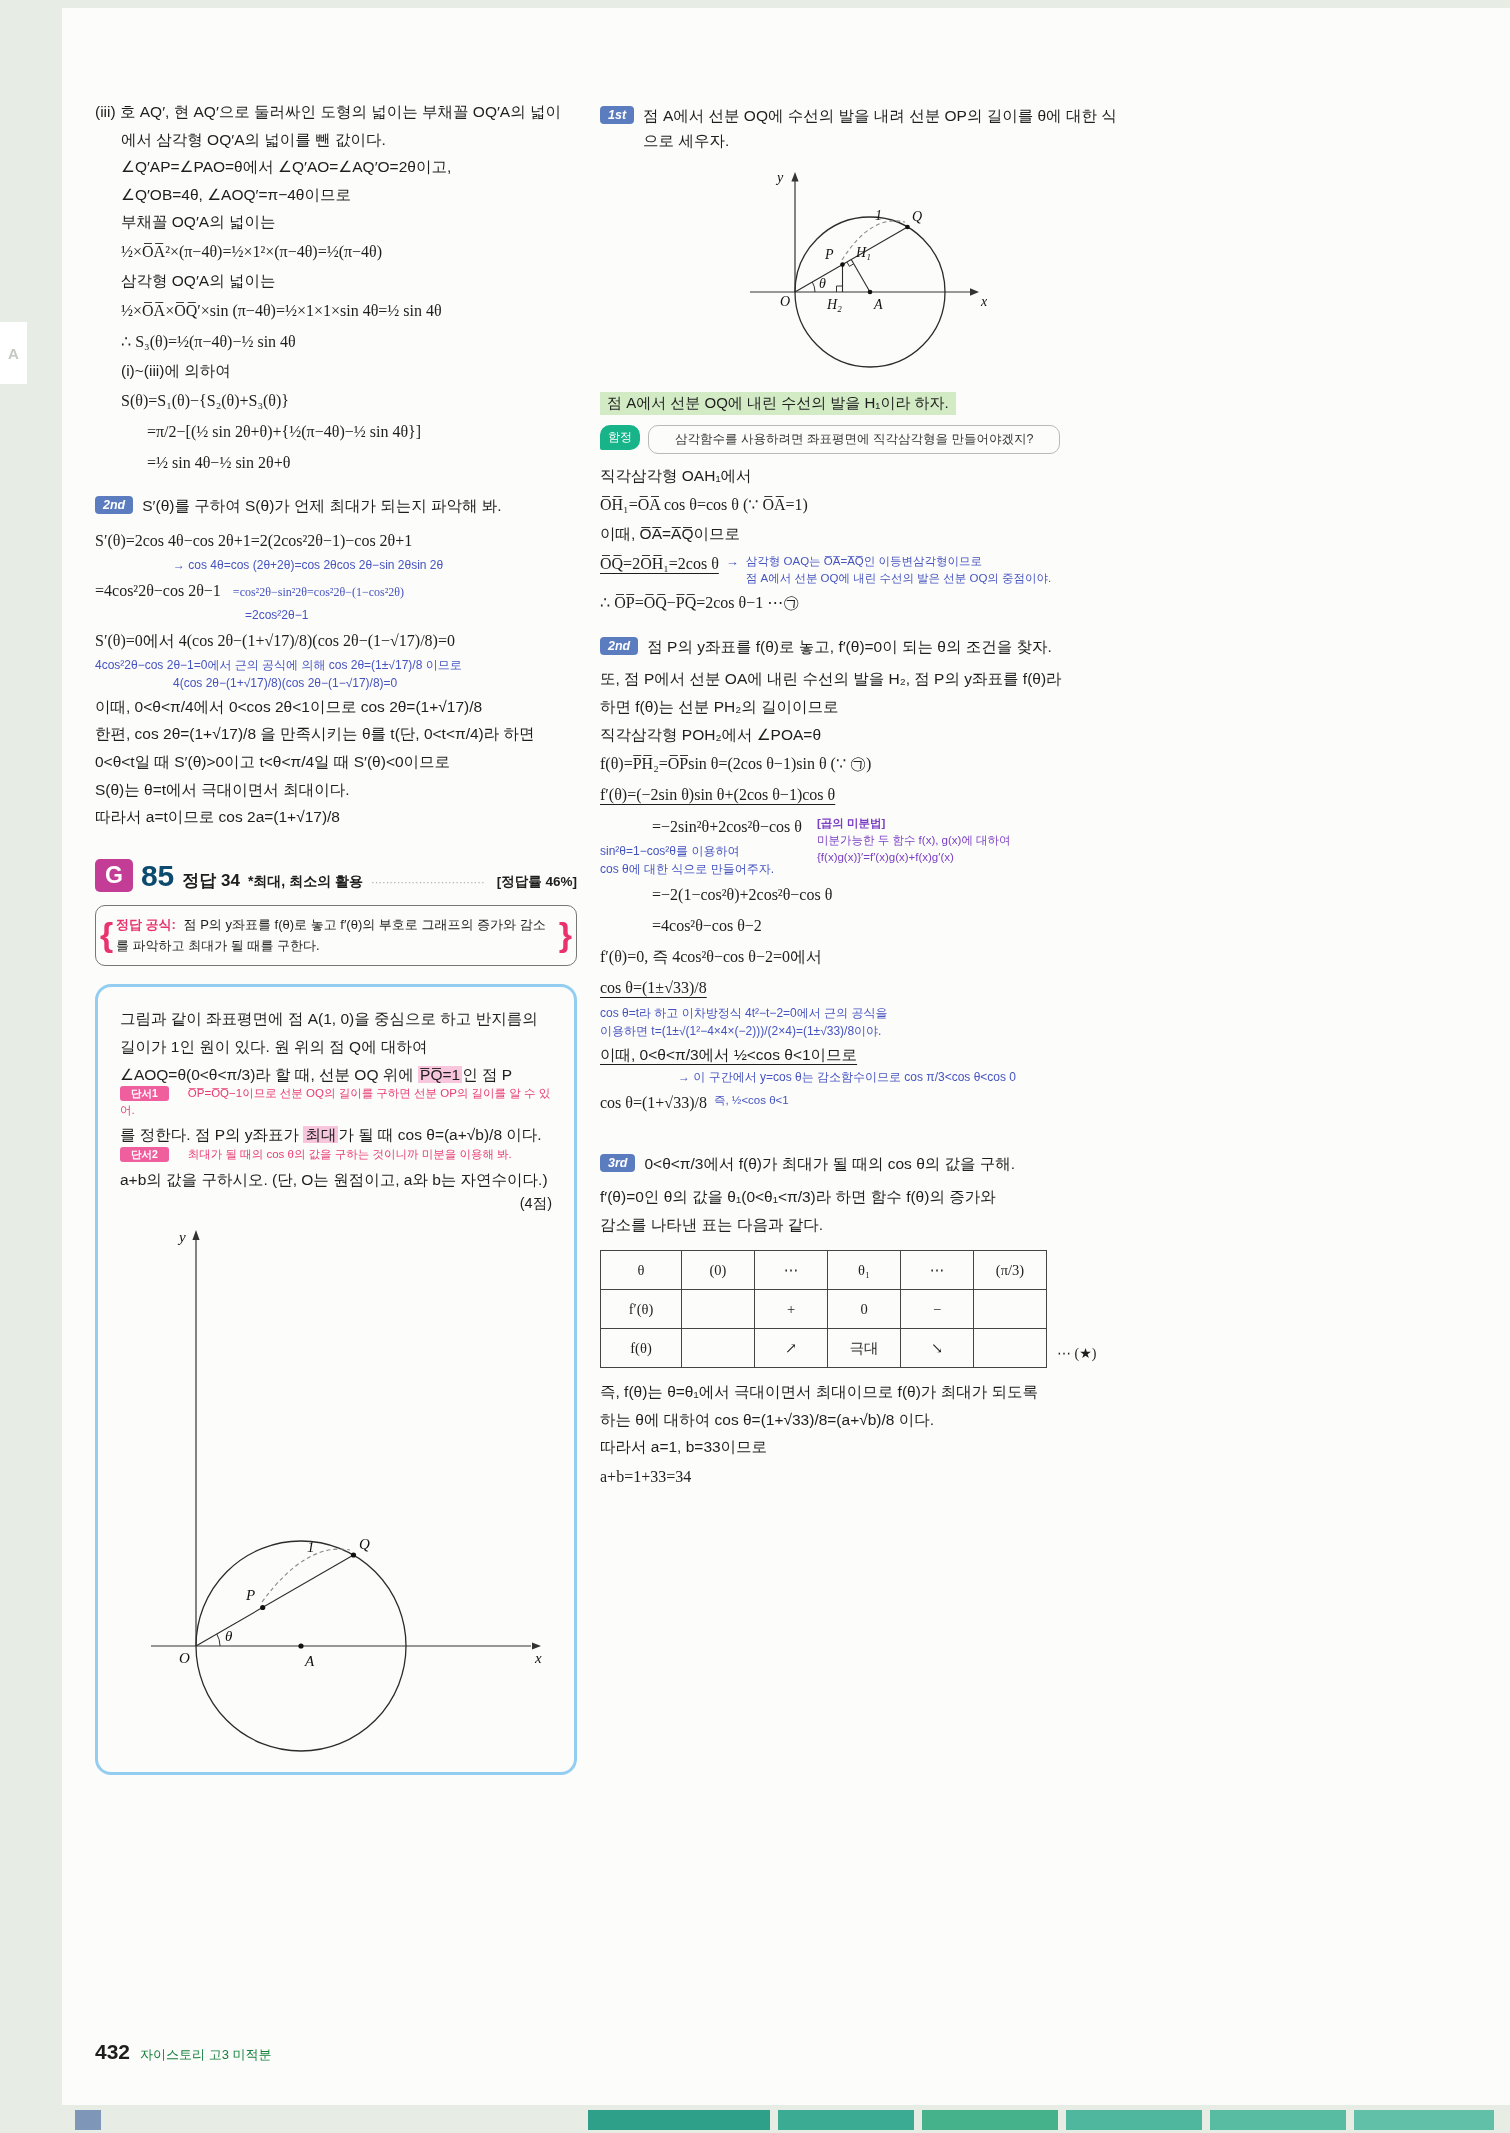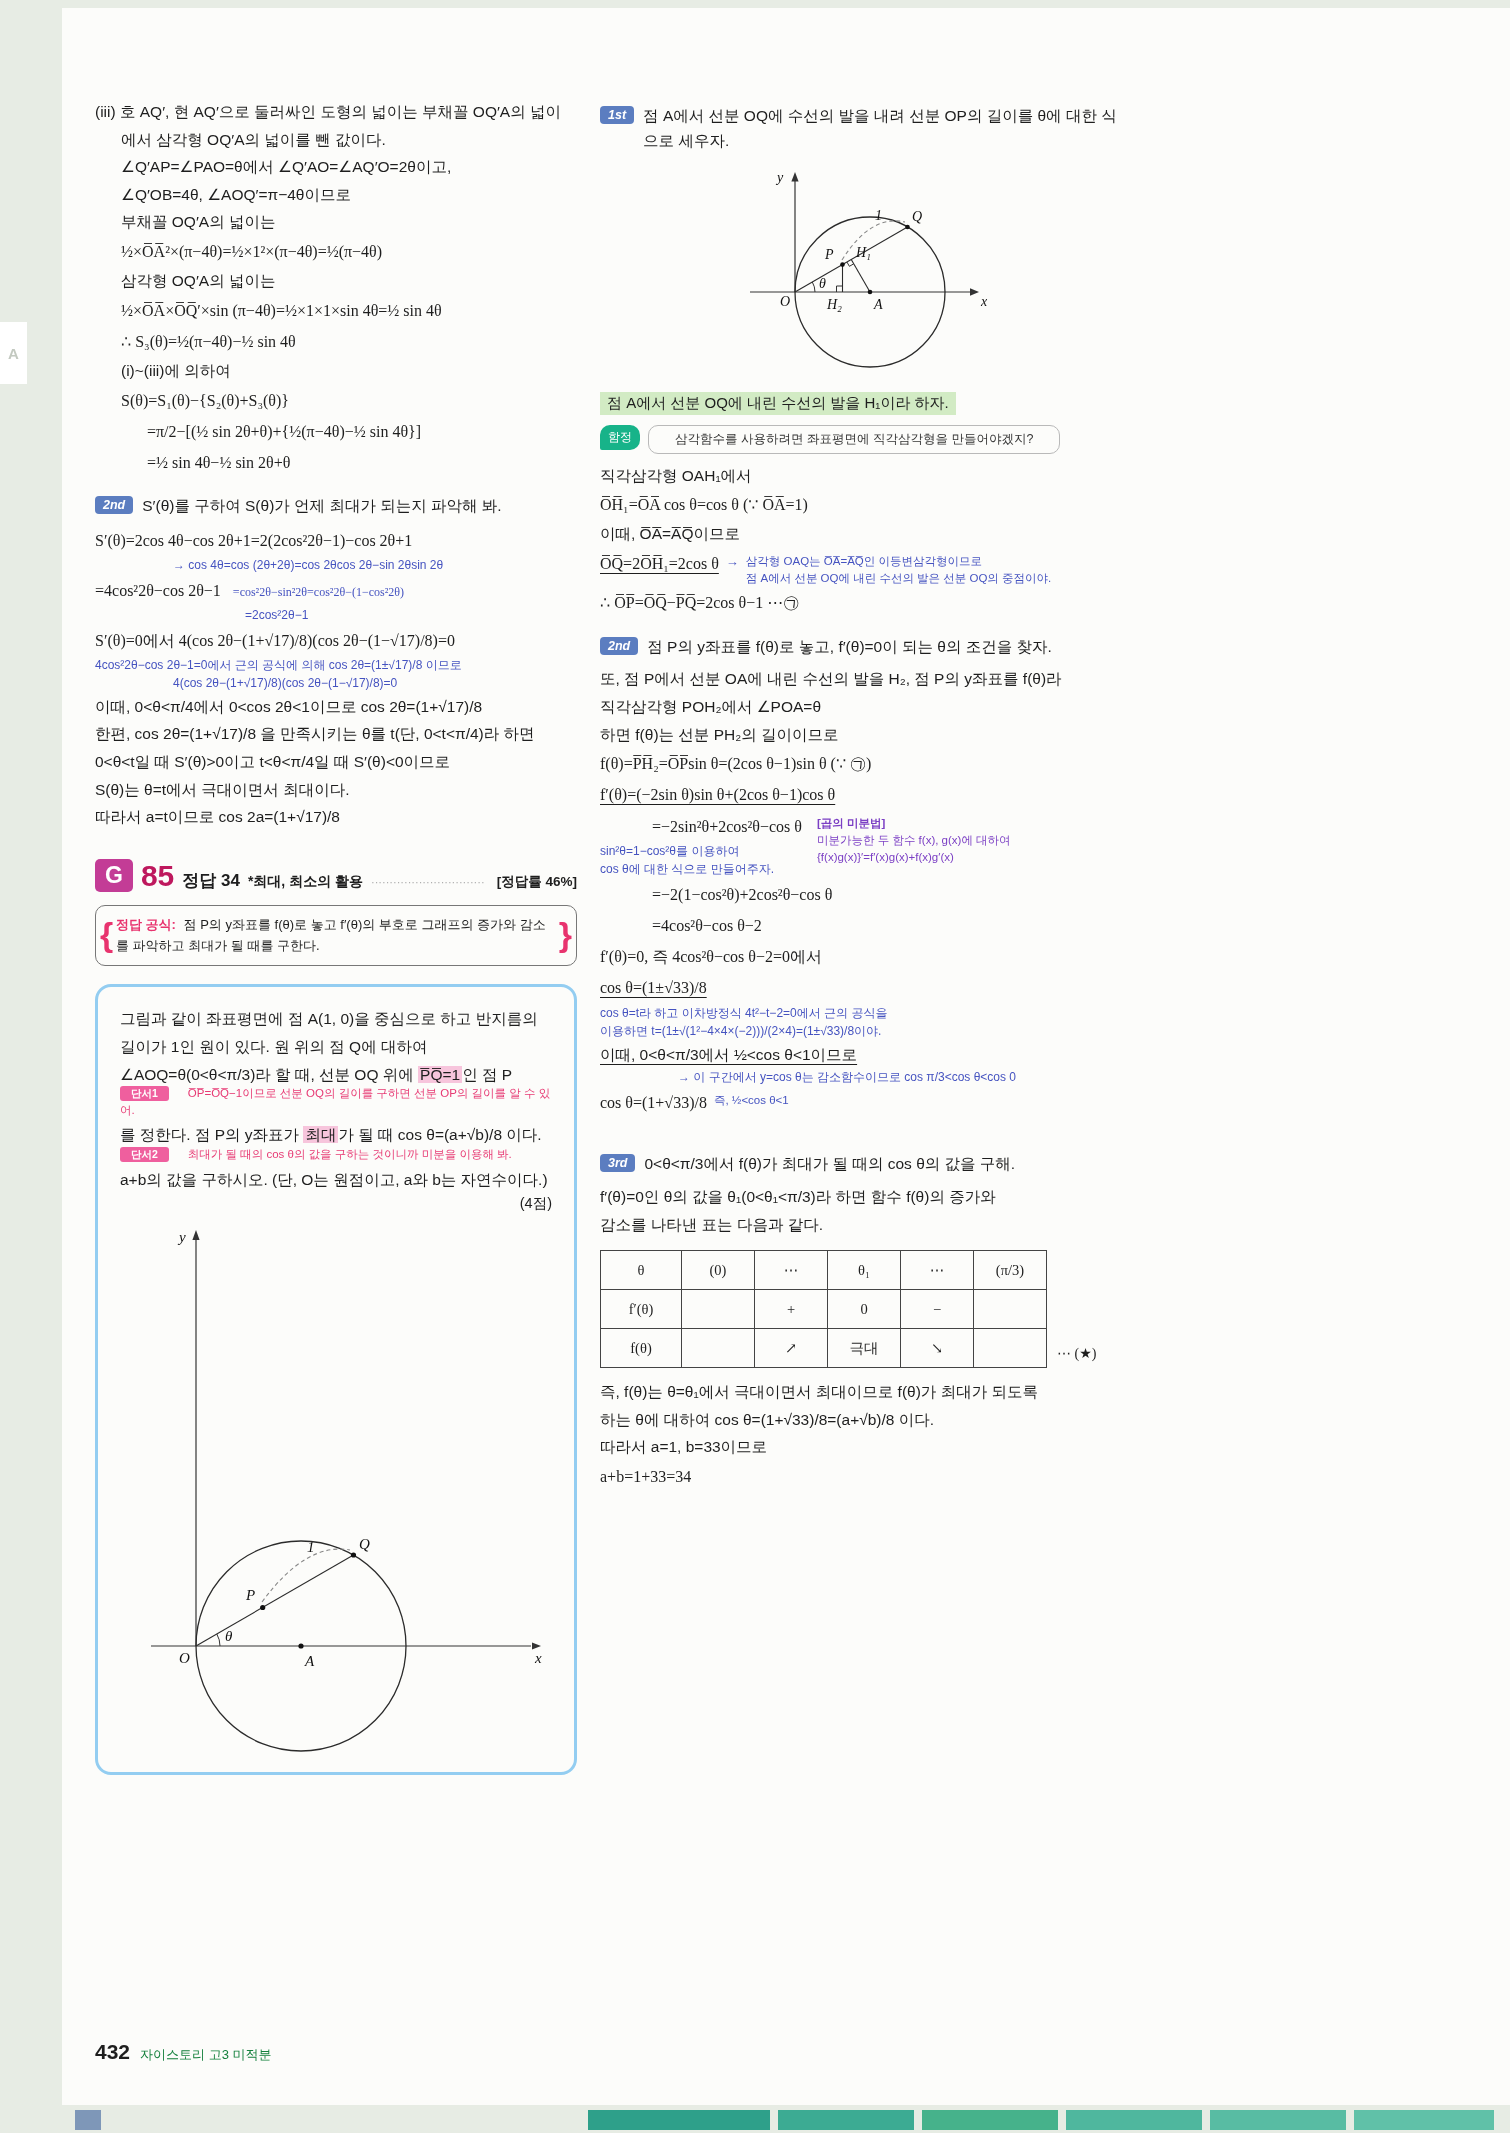--- a/index.html
+++ b/index.html
@@ -21,21 +21,21 @@
   .ind3{margin-left:78px;}
   .ind5{margin-left:150px;}
   .gap{margin-left:12px;}
   .u{text-decoration:underline;text-underline-offset:4px;}
   .step-head{display:flex;align-items:flex-start;gap:9px;margin:6px 0 6px;}
   .step-badge{display:inline-block;background:#5b7dc0;color:#fff;font-weight:bold;font-style:italic;
               font-size:12.5px;padding:2px 8px;border-radius:4px;margin-top:2px;white-space:nowrap;}
   .step-title{flex:1;font-size:15.5px;line-height:1.6;}
   .g85{display:flex;align-items:baseline;gap:8px;margin:28px 0 12px;}
   .g-letter{background:#c33c96;color:#fff;font-weight:bold;font-size:23px;padding:3px 10px;border-radius:5px;align-self:center;}
-  .g-num{color:#be185d;font-weight:bold;font-size:30px;}
+  .g-num{color:#0c4a6e;font-weight:bold;font-size:30px;}
   .g-answer{font-size:17px;font-weight:bold;}
   .g-title{font-size:14px;font-weight:bold;}
   .g-dots{color:#aaa;font-size:11px;flex:1;overflow:hidden;white-space:nowrap;}
   .g-rate{font-size:13.5px;font-weight:bold;}
   .formula-box{position:relative;border:1.5px solid #777;border-radius:10px;padding:9px 20px;
                font-size:13px;line-height:1.6;margin-bottom:18px;}
   .fb-label{color:#e8336e;font-weight:bold;margin-right:4px;}
   .fb-brace{position:absolute;color:#e8336e;font-size:34px;top:50%;transform:translateY(-54%);font-weight:bold;}
   .fb-brace.l{left:4px;} .fb-brace.r{right:4px;}
   .problem-box{border:3px solid #93cdf1;border-radius:16px;padding:18px 22px 8px;font-size:15.5px;line-height:1.85;}
@@ -233,22 +233,22 @@
       <div class="ln math">∴ O̅P̅=O̅Q̅−P̅Q̅=2cos θ−1  ⋯㉠</div>
     </section>
 
     <section>
       <div class="step-head">
         <span class="step-badge">2nd</span>
         <span class="step-title">점 P의 y좌표를 f(θ)로 놓고, f′(θ)=0이 되는 θ의 조건을 찾자.</span>
       </div>
       <div>
           <div class="ln ">또, 점 P에서 선분 OA에 내린 수선의 발을 H₂, 점 P의 y좌표를 f(θ)라</div>
+          <div class="ln ">하면 f(θ)는 선분 PH₂의 길이이므로</div>
           <div class="ln ">직각삼각형 POH₂에서 ∠POA=θ</div>
-          <div class="ln ">하면 f(θ)는 선분 PH₂의 길이이므로</div>
           <div class="ln math">f(θ)=P̅H̅₂=O̅P̅sin θ=(2cos θ−1)sin θ (∵ ㉠)</div>
           <div class="ln math u">f′(θ)=(−2sin θ)sin θ+(2cos θ−1)cos θ</div>
         </div>
       <div class="note-row">
         <div>
           <div class="ln math ind2">=−2sin²θ+2cos²θ−cos θ</div>
           <div class="ann">sin²θ=1−cos²θ를 이용하여</div>
           <div class="ann">cos θ에 대한 식으로 만들어주자.</div>
         </div>
         <div class="purple-block">

